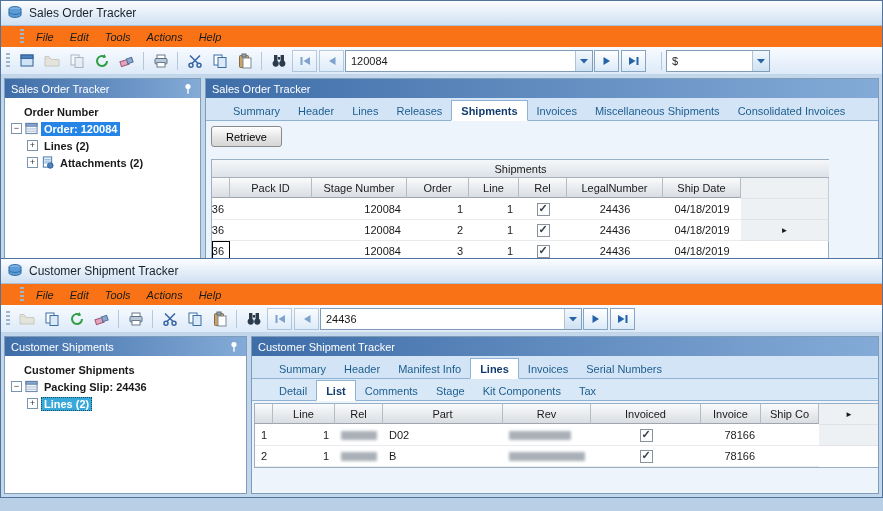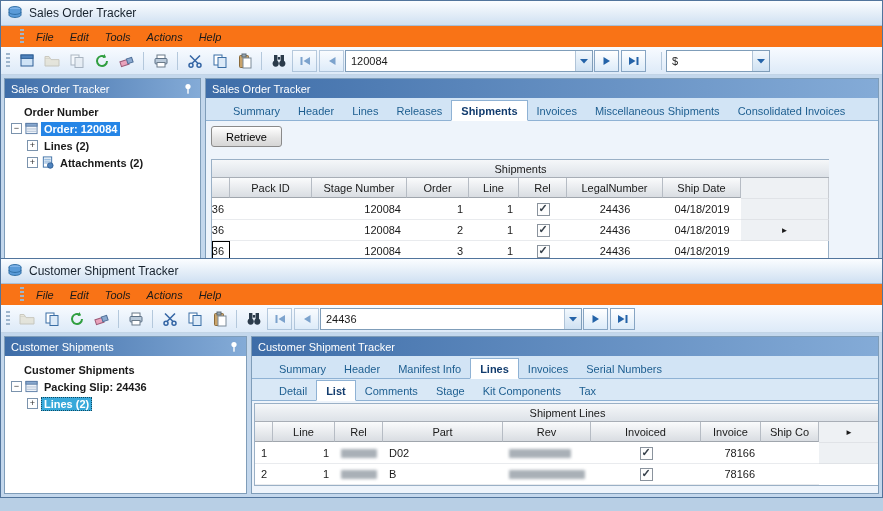--- a/index.html
+++ b/index.html
@@ -560,21 +560,20 @@
       <div class="tabstrip sub">
         <span class="tab">Detail</span>
         <span class="tab active">List</span>
         <span class="tab">Comments</span>
         <span class="tab">Stage</span>
         <span class="tab">Kit Components</span>
         <span class="tab">Tax</span>
       </div>
       <div class="content" style="padding:2px 0 0 0">
         <div class="grid grid-ship">
-          <div class="ggroup">Shipment Lines</div>
           <div class="ghead"></div>
           <div class="ghead">Line</div>
           <div class="ghead">Rel</div>
           <div class="ghead">Part</div>
           <div class="ghead">Rev</div>
           <div class="ghead">Invoiced</div>
           <div class="ghead">Invoice</div>
           <div class="ghead">Ship Co</div>
 
           <div class="gind sel"></div>

